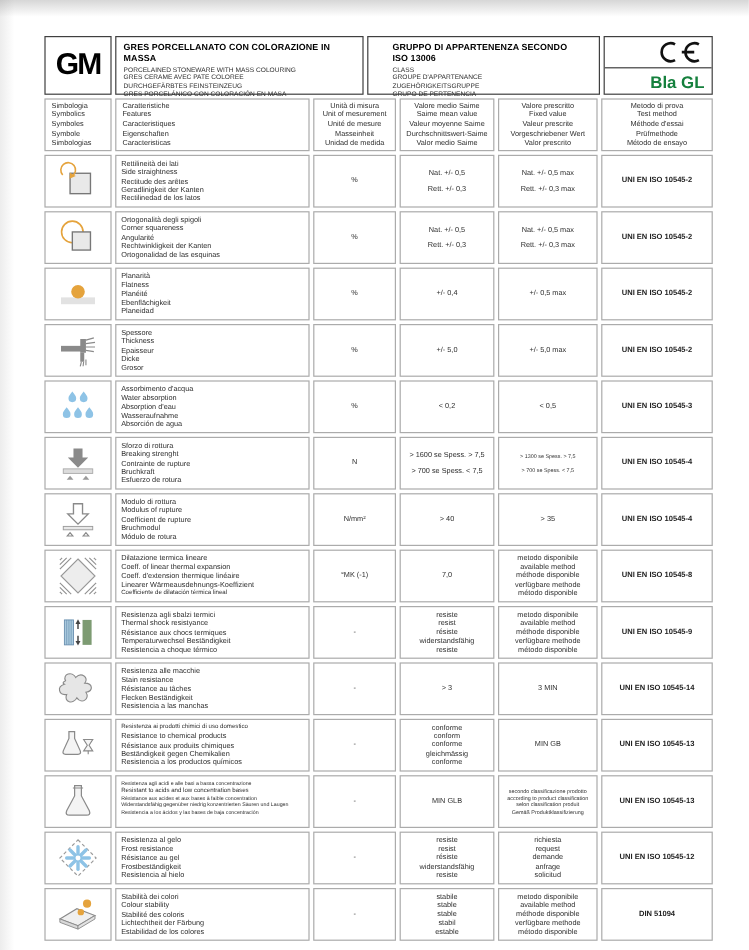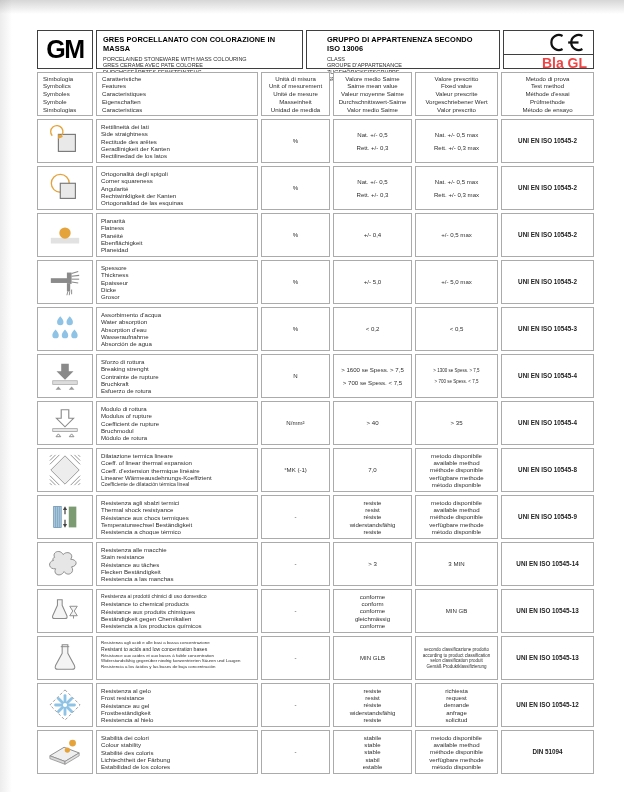--- a/index.html
+++ b/index.html
@@ -5,32 +5,32 @@
   html,body{margin:0;padding:0;}
   body{
     width:624px;height:792px;background:#ffffff;position:relative;overflow:hidden;
     font-family:"Liberation Sans", sans-serif;color:#3a3a3a;
   }
   .page-shade{position:absolute;inset:0;pointer-events:none;
     background:linear-gradient(180deg,rgba(110,110,110,.28),rgba(255,255,255,0) 14px),
                linear-gradient(90deg,rgba(140,140,140,.16),rgba(255,255,255,0) 12px);}
   .doc{position:absolute;left:37px;top:30px;width:557px;}
   .band{display:flex;gap:3px;}
-  .band.header{height:39px;}
+  .band.header{height:49px;}
   .hbox{border:1px solid #3f3f3f;box-sizing:border-box;background:#fff;}
   .logo-box{width:56px;display:flex;align-items:center;justify-content:center;}
   .logo-text{font-weight:700;font-size:25px;letter-spacing:-1.5px;color:#000;}
   .product-box{width:207px;padding:4px 6px;}
   .class-box{width:194px;padding:4px 20px;}
   .t-main{font-size:7.4px;font-weight:700;color:#000;margin-bottom:2.5px;letter-spacing:0.1px;}
   .t-sub div{font-size:5.5px;line-height:6.8px;color:#2f2f2f;}
   .cert-box{flex:1;display:flex;flex-direction:column;}
   .cert-top{flex:1;display:flex;justify-content:flex-end;align-items:center;padding:2px 7px;border-bottom:1px solid #3f3f3f;}
   .cert-bottom{height:21px;display:flex;justify-content:flex-end;align-items:center;padding:0 6px;}
-  .cert-code{font-weight:700;font-size:14px;color:#ef4444;}
+  .cert-code{font-weight:700;font-size:14px;color:#15803d;}
   .cell{border:1px solid #ababab;box-sizing:border-box;background:#fff;overflow:hidden;}
   .band.colhead{height:44px;margin-top:3px;}
   .colh{display:flex;flex-direction:column;align-items:center;justify-content:center;
         text-align:center;font-size:6.1px;line-height:7.7px;color:#2f2f2f;}
   .colh.left{align-items:flex-start;text-align:left;padding-left:5px;}
   .row{display:flex;gap:3px;height:44px;margin-top:3px;}
   .c1{width:56px;} .c2{width:162px;} .c3{width:69px;} .c4{width:79px;} .c5{width:83px;} .c6{flex:1;}
   .sym{display:flex;align-items:center;justify-content:center;}
   .feat{font-size:6.1px;line-height:7.3px;padding:3px 4px;color:#2f2f2f;}
   .val{display:flex;flex-direction:column;align-items:center;justify-content:center;

